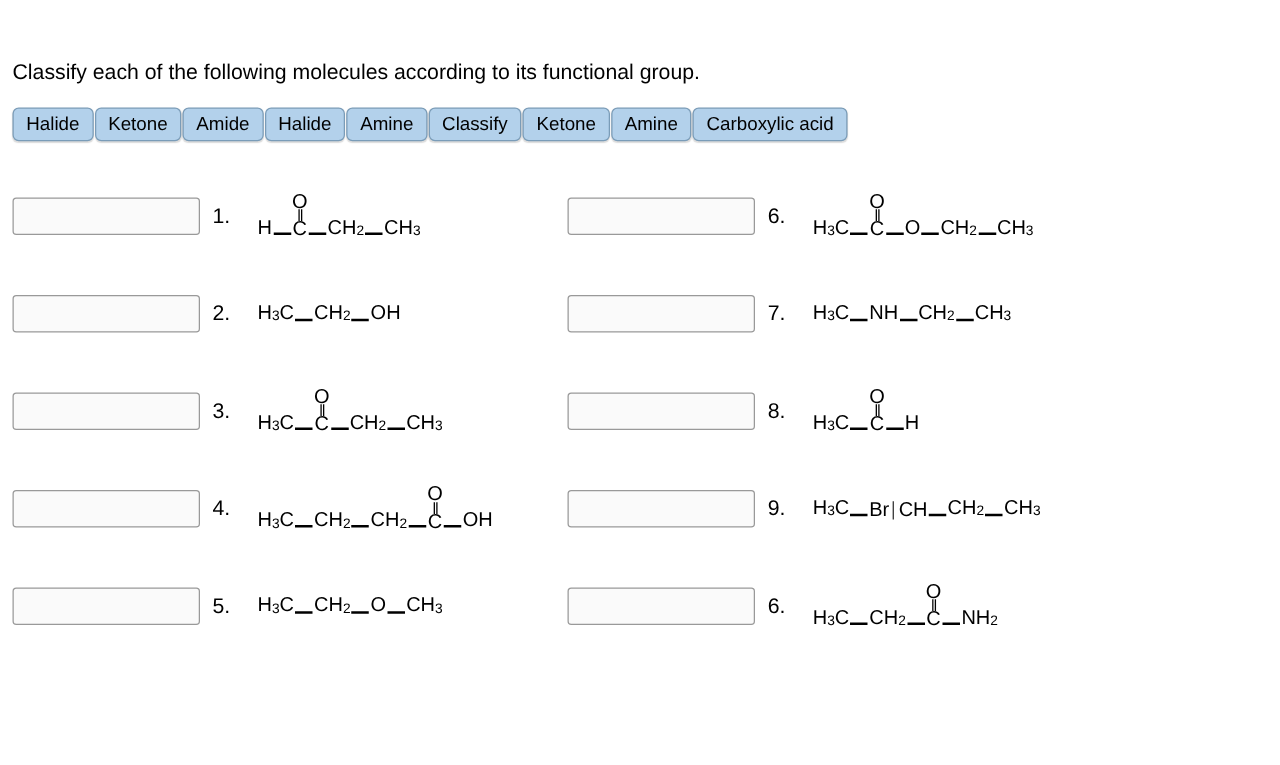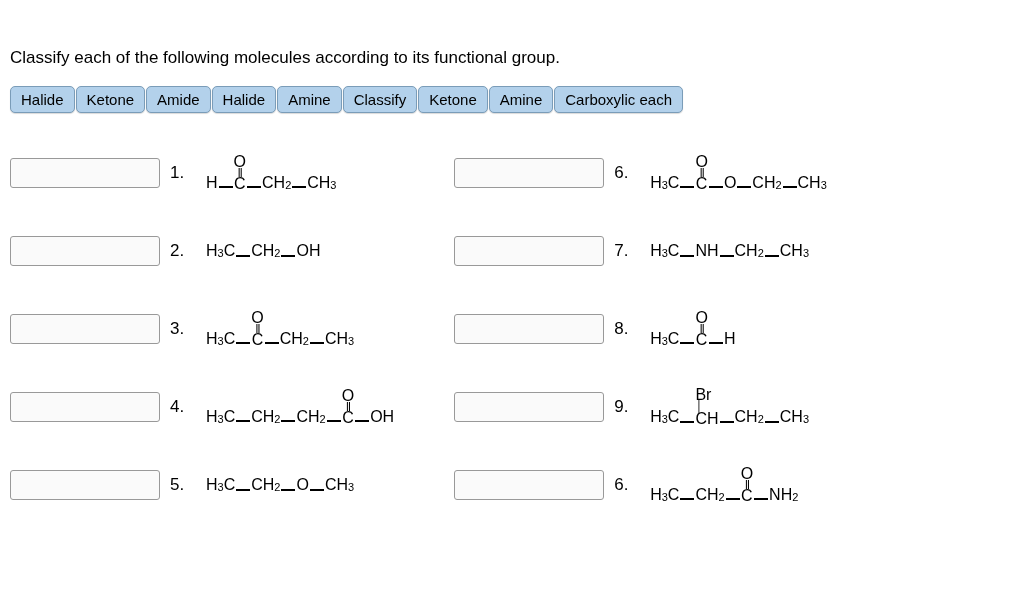--- a/index.html
+++ b/index.html
@@ -83,21 +83,22 @@
       font-size: 13px;
       line-height: 0.5;
       letter-spacing: -1px;
     }
     .formula-carbonyl .c-bot {
       font-size: 16px;
       line-height: 1;
     }
     .formula-br {
       display: flex;
-      flex-direction: column;
+      flex-direction: row;
+      align-items: center;
       line-height: 1;
     }
     .formula-br .br-top {
       font-size: 16px;
       line-height: 1;
     }
     .formula-br .sgl {
       font-size: 12px;
       line-height: 0.6;
     }
@@ -132,21 +133,21 @@
 
 <div class="chips-row">
   <div class="chip">Halide</div>
   <div class="chip">Ketone</div>
   <div class="chip">Amide</div>
   <div class="chip">Halide</div>
   <div class="chip">Amine</div>
   <div class="chip">Classify</div>
   <div class="chip">Ketone</div>
   <div class="chip">Amine</div>
-  <div class="chip">Carboxylic each</div>
+  <div class="chip">Carboxylic acid</div>
 </div>
 
 <div class="content-area">
   <div class="column">
 
     <div class="item-row">
       <div class="drop-zone"></div>
       <span class="item-number">1.</span>
       <div class="formula">
         <span class="seg">H</span>

